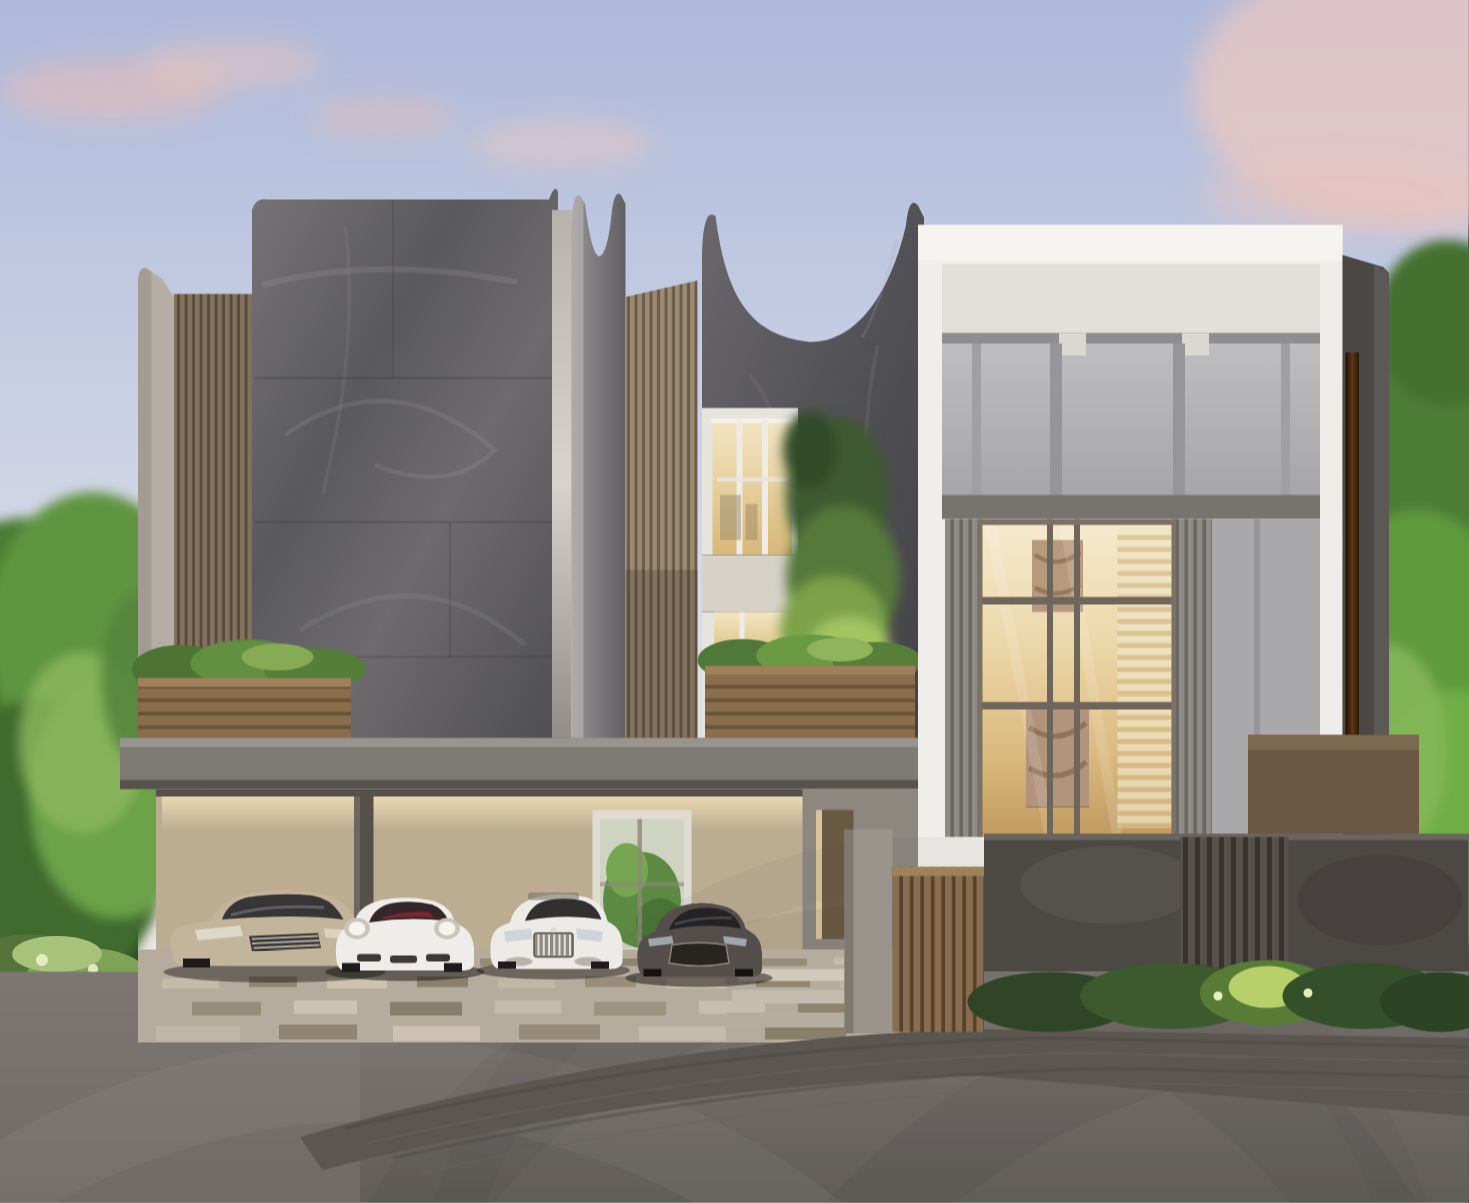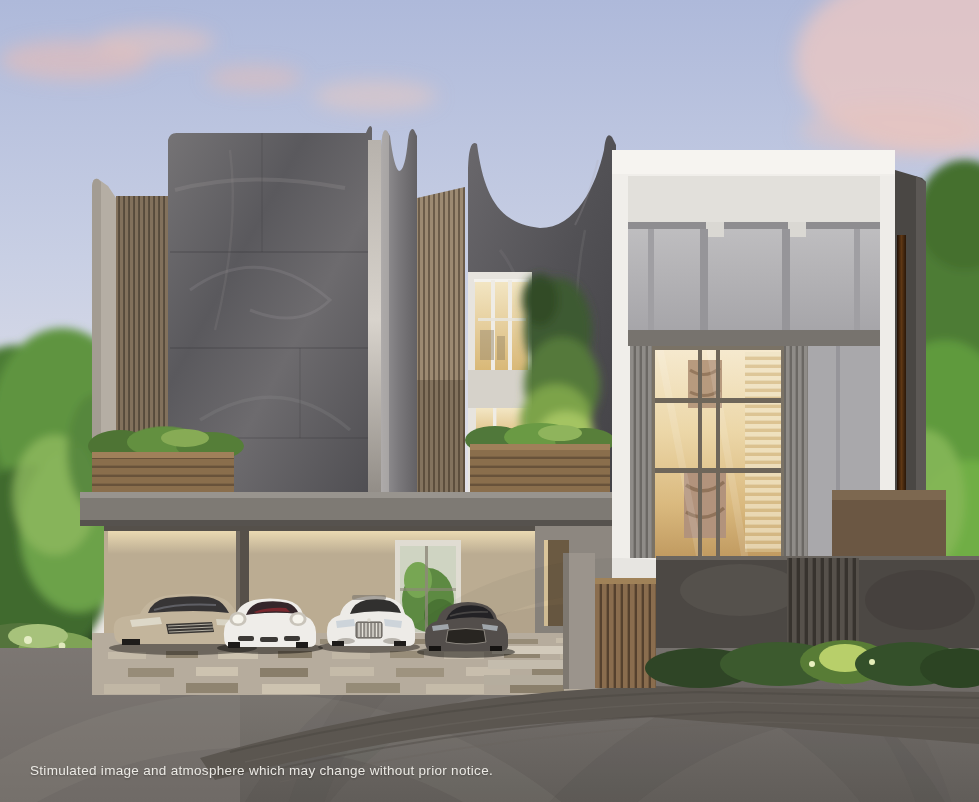--- a/index.html
+++ b/index.html
@@ -456,14 +456,13 @@
       <path d="M30,22 Q46,17 68,18" stroke="#8b867f" stroke-width="1.6" fill="none" opacity=".35"></path>
       <path d="M28,36 Q46,33 64,36 L66,48 Q46,52 26,48 Z" fill="#26231f" stroke="#8f8a82" stroke-width="1" opacity=".95"></path>
       <polygon points="12,32 28,30 29,35 13,37" fill="#a8b0b6" opacity=".9"></polygon>
       <polygon points="62,30 78,32 77,37 63,35" fill="#a8b0b6" opacity=".9"></polygon>
       <rect x="9" y="52" width="12" height="5" fill="#161412"></rect>
           <rect x="70" y="52" width="12" height="5" fill="#161412"></rect>
     </g>
   </g>
 </svg>
 
-<div class="caption">Stimulated image and atmosphere which may change without prior notice.</div>
 </div>
 
 </body></html>

